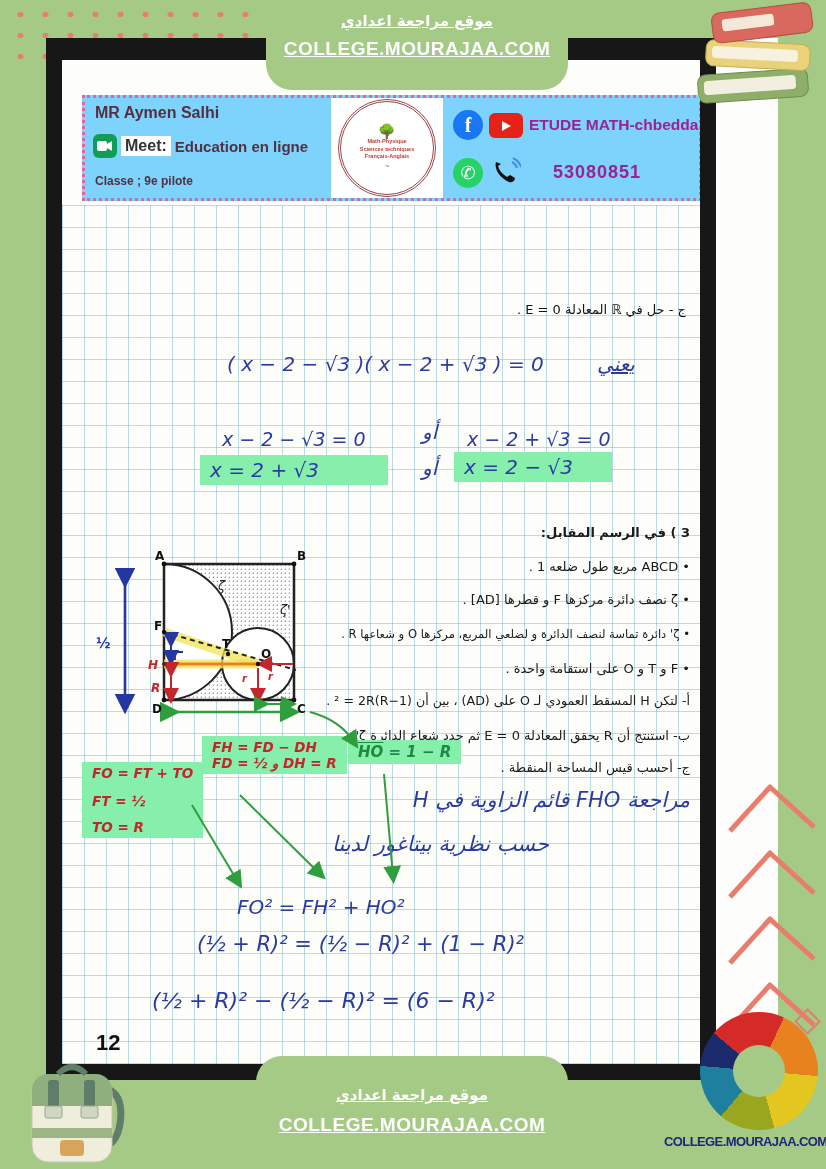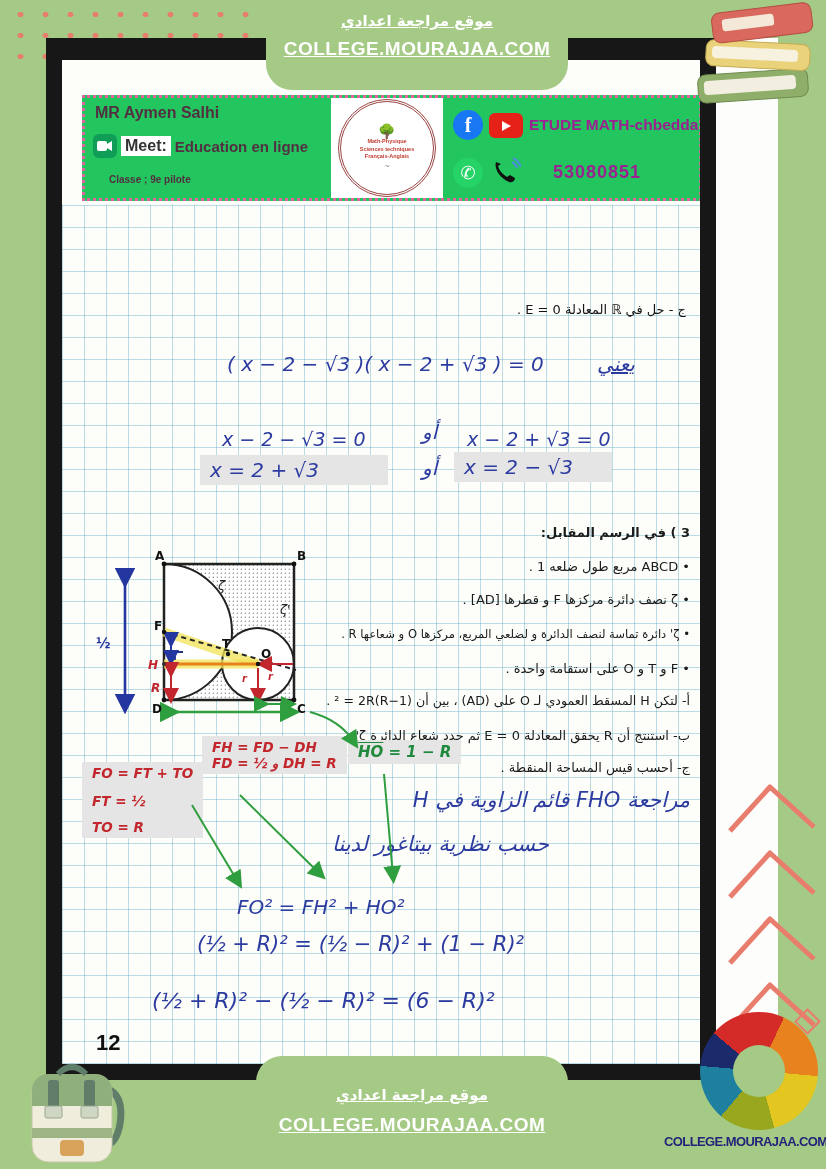--- a/index.html
+++ b/index.html
@@ -23,48 +23,48 @@
 
   
   .tab-top{left:266px;top:0;width:302px;height:90px;background:#a5ca85;border-radius:0 0 26px 26px;z-index:30;}
   .tab-bot{left:256px;top:1056px;width:312px;height:113px;background:#a5ca85;border-radius:26px 26px 0 0;z-index:30;}
   .banner-line1{width:100%;text-align:center;color:#fff;font-weight:bold;font-size:15px;
                 font-family:"DejaVu Sans",sans-serif;text-decoration:underline;}
   .banner-line2{width:100%;text-align:center;color:#fff;font-weight:bold;font-size:19px;
                 letter-spacing:.5px;text-decoration:underline;font-family:"Liberation Sans",sans-serif;}
 
   
-  .card{left:20px;top:35px;width:620px;height:106px;background:#22c55e;border:3px dotted #e2649f;box-sizing:border-box;z-index:5;text-decoration:underline;}
+  .card{left:20px;top:35px;width:620px;height:106px;background:#7dd3fc;border:3px dotted #e2649f;box-sizing:border-box;z-index:5;text-decoration:underline;}
   .card .name{left:10px;top:6px;font-size:16px;font-weight:bold;color:#533041;}
   .card .meetrow{left:8px;top:36px;display:flex;align-items:center;gap:4px;}
   .meet-ic{width:24px;height:24px;background:#0f9d58;border-radius:6px;display:flex;align-items:center;justify-content:center;}
   .meet-label{background:#fff;padding:1px 4px;font-size:16px;color:#333;font-weight:bold;}
   .meet-val{font-size:15px;font-weight:bold;color:#533041;}
-  .card .classe{left:24px;top:76px;font-size:10px;font-weight:bold;color:#533041;}
+  .card .classe{left:10px;top:76px;font-size:12px;font-weight:bold;color:#533041;}
   .stamp-strip{left:246px;top:0;width:112px;height:100px;background:#fff;display:flex;align-items:center;justify-content:center;}
   .stamp{width:92px;height:92px;border-radius:50%;border:3px double #9a4444;background:#fff;
          display:flex;flex-direction:column;align-items:center;justify-content:center;gap:1px;}
   .stamp .tree{font-size:14px;line-height:12px;color:#5c8a3a;}
   .stamp .sline{font-size:5.5px;color:#c03a30;font-weight:bold;line-height:6.5px;white-space:nowrap;}
   .stamp .sig{font-size:9px;color:#888;font-style:italic;}
   .fb{left:368px;top:12px;width:30px;height:30px;border-radius:50%;background:#1877f2;color:#fff;
       font-weight:bold;font-size:20px;text-align:center;line-height:30px;font-family:"Liberation Serif",serif;}
   .yt{left:404px;top:15px;width:34px;height:25px;border-radius:6px;background:#e62117;display:flex;align-items:center;justify-content:center;}
   .yt .tri{width:0;height:0;border-left:9px solid #fff;border-top:5.5px solid transparent;border-bottom:5.5px solid transparent;}
   .brand{left:444px;top:18px;width:172px;font-size:15.5px;font-weight:bold;color:#9c2191;}
   .wa{left:368px;top:60px;width:30px;height:30px;border-radius:50%;background:#25d366;color:#fff;
       font-size:18px;text-align:center;line-height:30px;}
   .phone-ic{left:404px;top:58px;width:32px;height:32px;}
   .phone-num{left:468px;top:64px;font-size:18px;font-weight:bold;color:#9c2191;letter-spacing:1px;}
 
   
   .hw{font-family:"DejaVu Sans",sans-serif;font-style:italic;color:#2c3ba0;white-space:nowrap;}
   .hw-red{font-family:"DejaVu Sans",sans-serif;font-style:italic;color:#c1272d;font-weight:bold;white-space:nowrap;}
   .hw-green{font-family:"DejaVu Sans",sans-serif;font-style:italic;color:#1f8a3d;font-weight:bold;white-space:nowrap;}
-  .hl{background:#e5e5e5;padding:3px 10px;}
+  .hl{background:#86efac;padding:3px 10px;}
   .ar{font-family:"DejaVu Sans",sans-serif;direction:rtl;}
   .p3line{position:absolute;right:10px;font-family:"DejaVu Sans",sans-serif;direction:rtl;color:#1b1b1b;
           font-size:13px;white-space:nowrap;}
   .overl{text-decoration:overline;}
 
   
   .chevrons{left:720px;top:775px;z-index:20;}
   .diamond{left:798px;top:1012px;width:15px;height:15px;border:2.5px solid #e87d6d;transform:rotate(45deg);z-index:20;}
   .ring{left:700px;top:1012px;width:118px;height:118px;border-radius:50%;z-index:31;
         background:conic-gradient(from -50deg,#d42a28 0 75deg,#e8821e 75deg 145deg,#e3c61f 145deg 215deg,#98a71e 215deg 270deg,#1e7f9e 270deg 325deg,#1b2a6b 325deg 360deg);}

